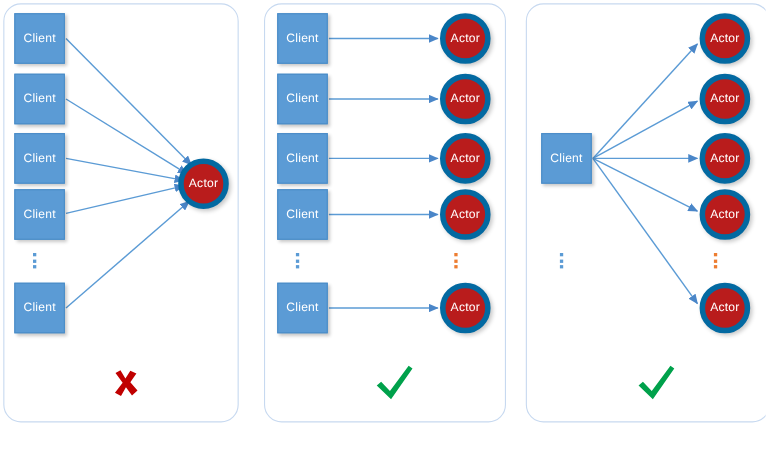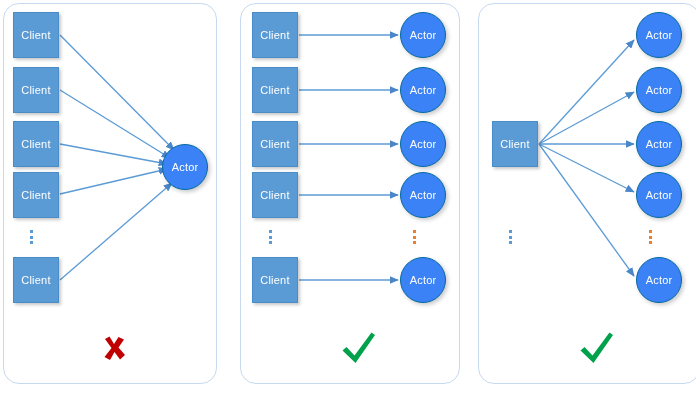--- a/index.html
+++ b/index.html
@@ -46,22 +46,22 @@
     width: 46px;
     height: 46px;
     background: #5B9BD5;
     border: 1px solid #4A8CC7;
     box-shadow: 2px 2px 3px rgba(0,0,0,0.22);
   }
   .actor-circle {
     width: 46px;
     height: 46px;
     border-radius: 50%;
-    background: #3b82f6;
-    border: 1px solid #0369a1;
+    background: #b91c1c;
+    border: 5px solid #0369a1;
     box-shadow: 2px 2px 4px rgba(0,0,0,0.22);
   }
   .ellipsis {
     position: absolute;
     display: flex;
     flex-direction: column;
     align-items: center;
     justify-content: space-between;
     width: 4px;
     height: 14px;

